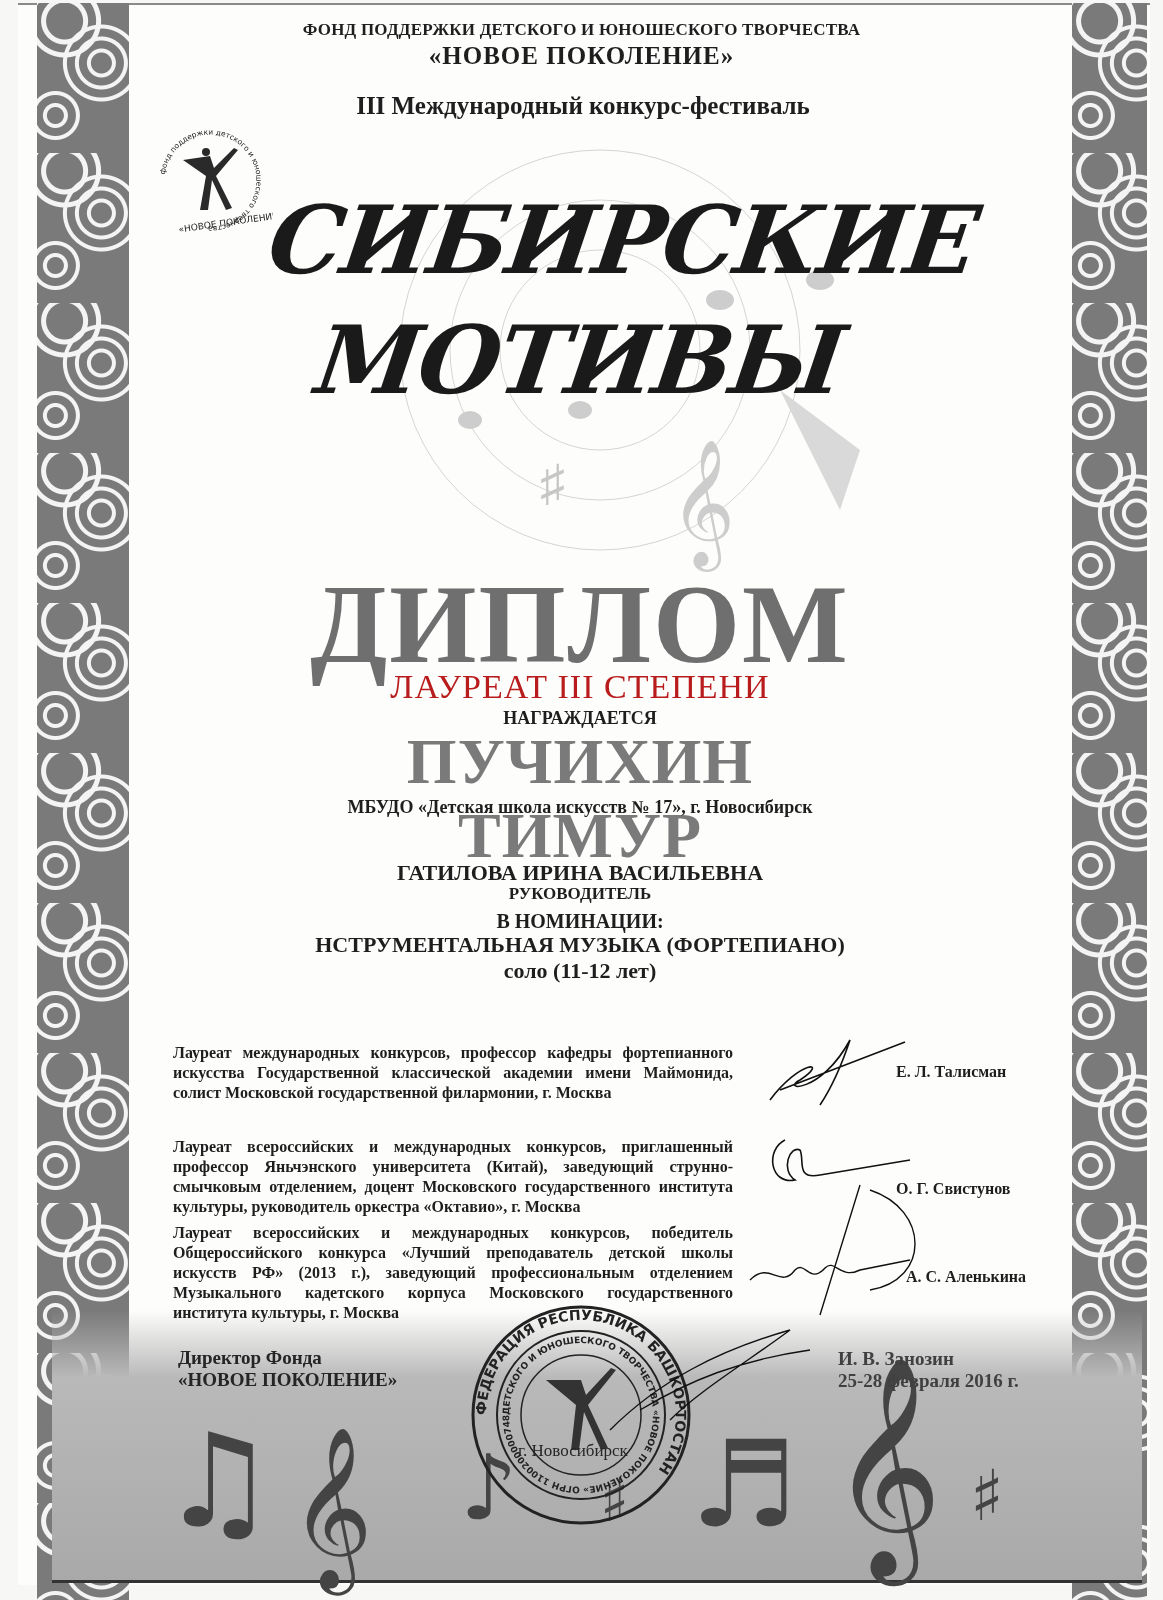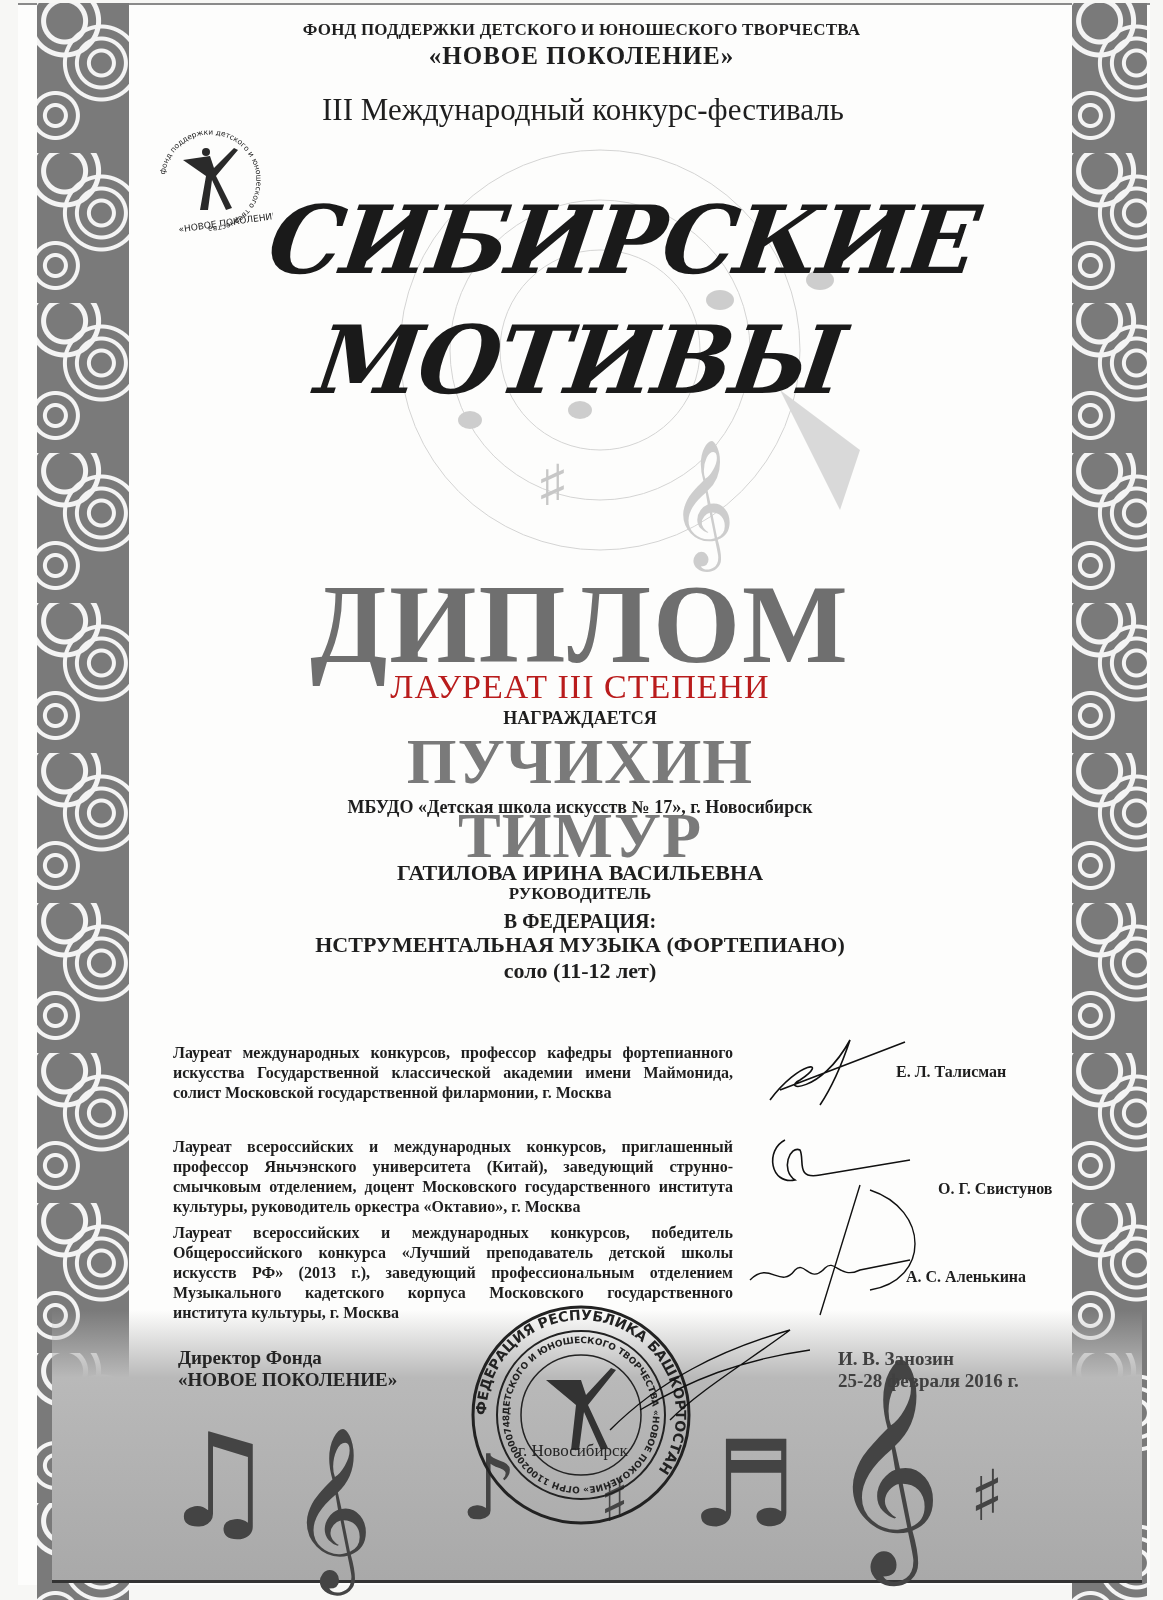--- a/index.html
+++ b/index.html
@@ -27,21 +27,21 @@
     position: absolute; left: 52px; top: 1310px; width: 1090px; height: 270px;
     background: linear-gradient(180deg, rgba(180,180,180,0) 0%, #b9b9b9 25%, #a9a9a9 100%);
     border-bottom: 3px solid #333;
   }
   .notes-layer { position: absolute; left: 130px; top: 1395px; width: 920px; height: 180px; }
   .note { position: absolute; color: #444; font-family: "DejaVu Sans", sans-serif; }
 
   .center { position: absolute; left: 0; width: 1163px; text-align: center; }
   .org-line1 { top: 20px; font-size: 17px; font-weight: bold; letter-spacing: 0.2px; }
   .org-line2 { top: 42px; font-size: 25px; font-weight: bold; letter-spacing: 1px; }
-  .festival { top: 92px; font-size: 31px; font-weight: normal; left: 288px; width: 590px; }
+  .festival { top: 92px; font-size: 25px; font-weight: bold; left: 288px; width: 590px; }
   .logo {
     position: absolute; left: 148px; top: 118px; width: 125px; height: 125px; border-radius: 50%;
   }
   .logo svg { width: 125px; height: 125px; }
   .title-script {
     position: absolute; left: 270px; width: 620px; text-align: center;
     font-family: "DejaVu Serif", serif; font-style: italic; font-weight: bold; color: #1a1a1a;
     letter-spacing: -2px; transform: skewX(-8deg);
   }
   .title1 { top: 185px; font-size: 94px; }
@@ -62,21 +62,21 @@
     position: absolute; left: 173px; width: 560px; font-size: 16px; font-weight: bold;
     text-align: justify; line-height: 20px; text-align-last: left;
   }
   .jury1 { top: 1043px; }
   .jury2 { top: 1137px; }
   .jury3 { top: 1223px; }
   .jury-sign {
     position: absolute; font-size: 16px; font-weight: bold;
   }
   .sign1 { left: 896px; top: 1063px; }
-  .sign2 { left: 896px; top: 1180px; margin-left: 42px; }
+  .sign2 { left: 896px; top: 1180px; }
   .sign3 { left: 906px; top: 1268px; }
   .director { position: absolute; left: 178px; top: 1347px; font-size: 19px; font-weight: bold; line-height: 22px; color: #252525; }
   .director-name { position: absolute; left: 838px; top: 1348px; font-size: 19px; font-weight: bold; line-height: 22px; color: #404040; }
   .city { position: absolute; left: 518px; top: 1441px; font-size: 17px; font-weight: normal; color: #252525; }
   .stamp { position: absolute; left: 466px; top: 1300px; width: 230px; height: 230px; }
   .signature { position: absolute; }
 </style>
 </head>
 <body>
 
@@ -117,21 +117,21 @@
 <div class="title-script title1">СИБИРСКИЕ</div>
 <div class="title-script title2">МОТИВЫ</div>
 
 <div class="center diplom">ДИПЛОМ</div>
 <div class="center laureate">ЛАУРЕАТ III СТЕПЕНИ</div>
 <div class="center awarded">НАГРАЖДАЕТСЯ</div>
 <div class="center name">ПУЧИХИН ТИМУР</div>
 <div class="center school">МБУДО «Детская школа искусств № 17», г. Новосибирск</div>
 <div class="center mentor-label">РУКОВОДИТЕЛЬ</div>
 <div class="center mentor-name">ГАТИЛОВА ИРИНА ВАСИЛЬЕВНА</div>
-<div class="center nom-label">В ФЕДЕРАЦИЯ:</div>
+<div class="center nom-label">В НОМИНАЦИИ:</div>
 <div class="center nom-value">НСТРУМЕНТАЛЬНАЯ МУЗЫКА (ФОРТЕПИАНО)</div>
 <div class="center nom-age">соло (11-12 лет)</div>
 
 <div class="jury-block jury1">Лауреат международных конкурсов, профессор кафедры фортепианного искусства Государственной классической академии имени Маймонида, солист Московской государственной филармонии, г. Москва</div>
 <div class="jury-block jury2">Лауреат всероссийских и международных конкурсов, приглашенный профессор Яньчэнского университета (Китай), заведующий струнно-смычковым отделением, доцент Московского государственного института культуры, руководитель оркестра «Октавио», г. Москва</div>
 <div class="jury-block jury3">Лауреат всероссийских и международных конкурсов, победитель Общероссийского конкурса «Лучший преподаватель детской школы искусств РФ» (2013 г.), заведующий профессиональным отделением Музыкального кадетского корпуса Московского государственного института культуры, г. Москва</div>
 
 <svg class="signature" style="left:760px;top:1030px;width:150px;height:90px;" viewBox="0 0 150 90">
   <path d="M10 70 C40 30, 70 30, 40 50 C20 60, 60 65, 90 10 C80 40, 70 60, 60 75 M20 60 L145 12" fill="none" stroke="#111" stroke-width="1.6"></path>
 </svg>

